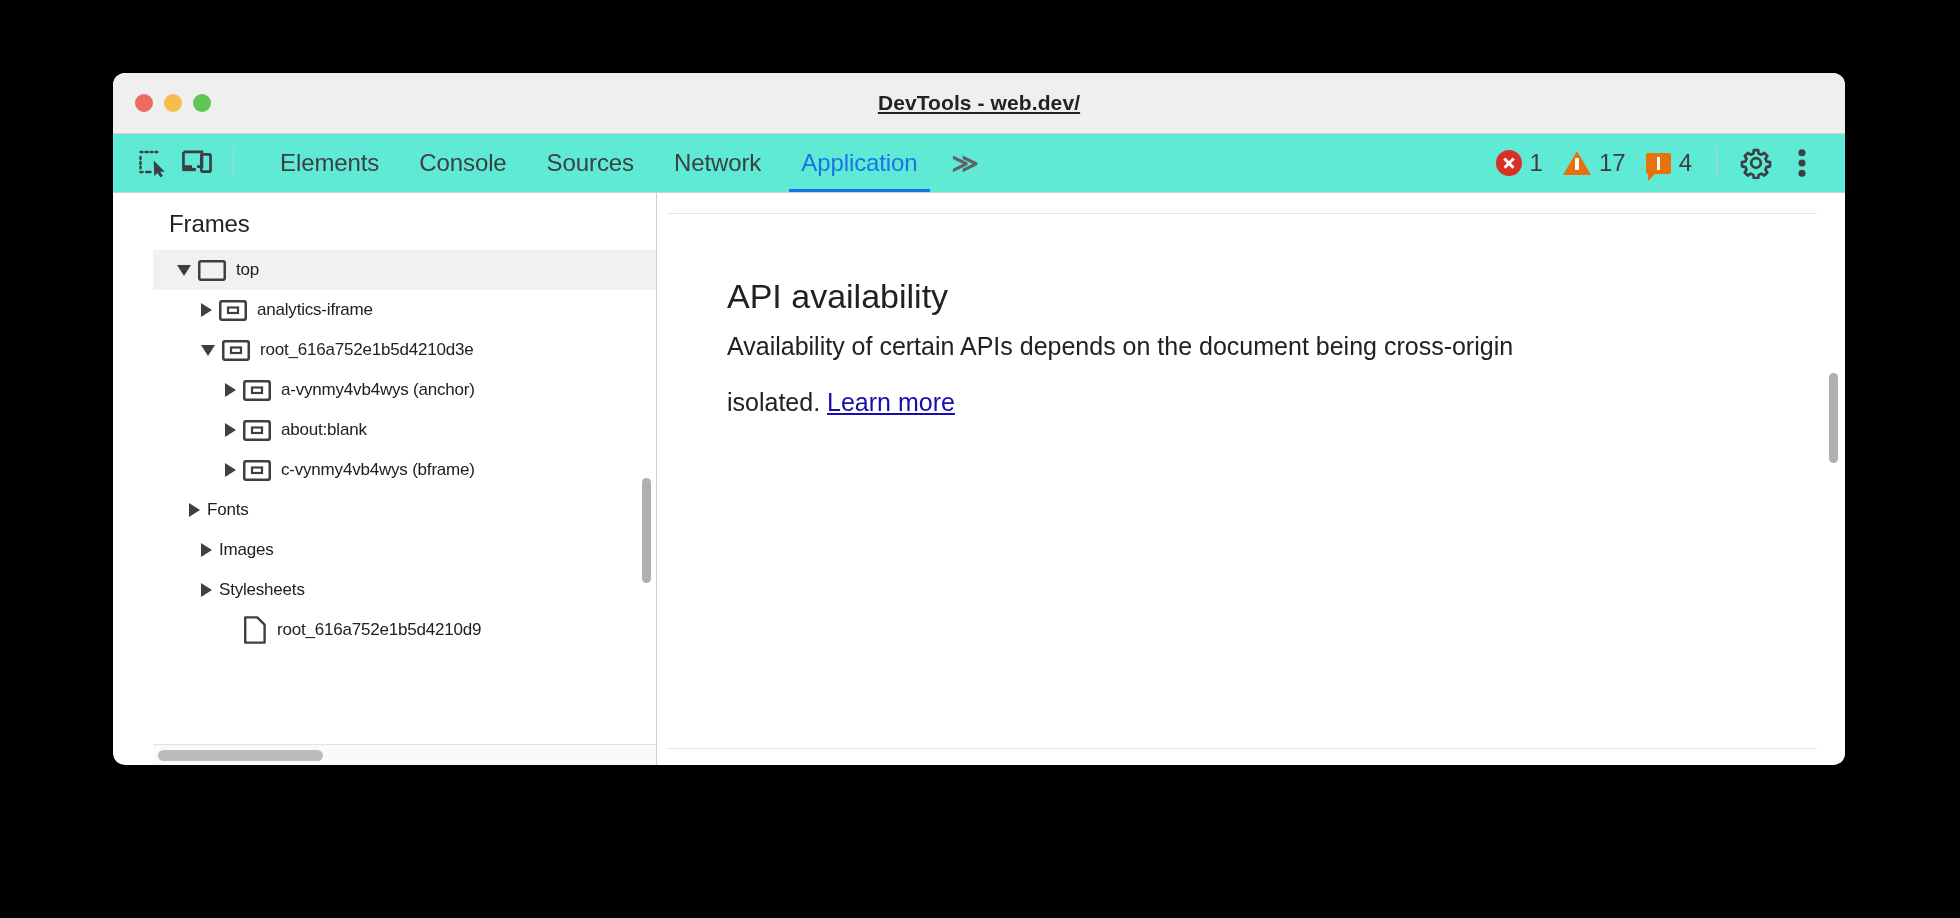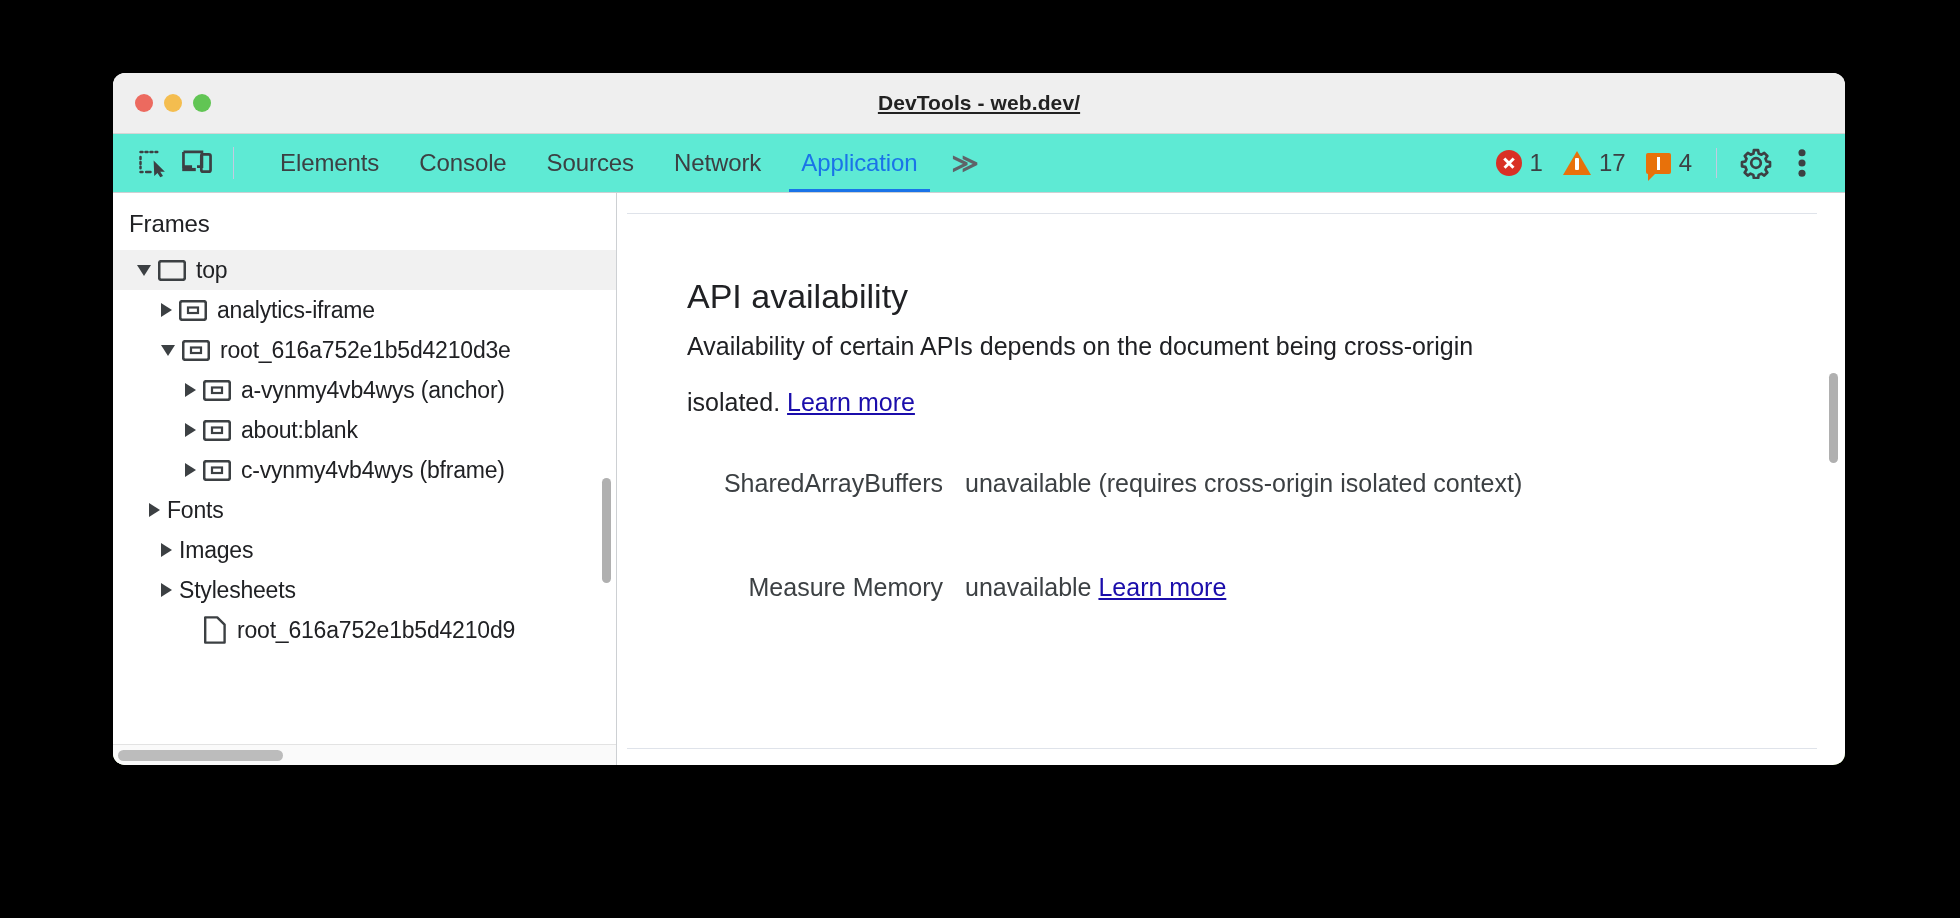--- a/index.html
+++ b/index.html
@@ -202,20 +202,21 @@
     align-items: center;
     justify-content: center;
   }
 
   
   .dt-body {
     flex: 1;
     display: flex;
     min-height: 0;
     background: #4d7c0f;
+    margin-left: 40px;
   }
 
   
   .sidebar {
     width: 503px;
     min-width: 503px;
     position: relative;
     background: #ffffff;
     border-right: 1px solid #cdd0d3;
     overflow: hidden;
@@ -224,21 +225,21 @@
     font-size: 24px;
     color: #202124;
     padding: 17px 0 12px 16px;
     letter-spacing: -0.1px;
   }
   .tree { position: relative; }
   .row {
     display: flex;
     align-items: center;
     height: 40px;
-    font-size: 23px;
+    font-size: 17px;
     color: #202124;
     white-space: nowrap;
     letter-spacing: -0.2px;
   }
   .row.selected { background: #f1f1f1; }
   .arrow {
     width: 0; height: 0;
     margin-right: 7px;
     flex: none;
   }
@@ -542,32 +543,20 @@
       <div class="main">
         <div class="main-inner">
           <div class="hr-top"></div>
 
           <div class="section-title">API availability</div>
 
           <div class="para">
             <span>Availability of certain APIs depends on the document being cross-origin isolated. </span><a class="link" href="#">Learn more</a>
           </div>
 
-          <div class="rows">
-            <div class="api-row">
-              <div class="api-name">SharedArrayBuffers</div>
-              <div class="api-val">unavailable   (requires cross-origin isolated context)</div>
-            </div>
-            <div class="api-row">
-              <div class="api-name">Measure Memory</div>
-              <div class="api-val">
-                <span>unavailable </span><a class="link" href="#">Learn more</a>
-              </div>
-            </div>
-          </div>
 
           <div class="hr-bottom"></div>
           <div class="main-scroll"></div>
         </div>
       </div>
 
     </div>
   </div>
 </div>
 

